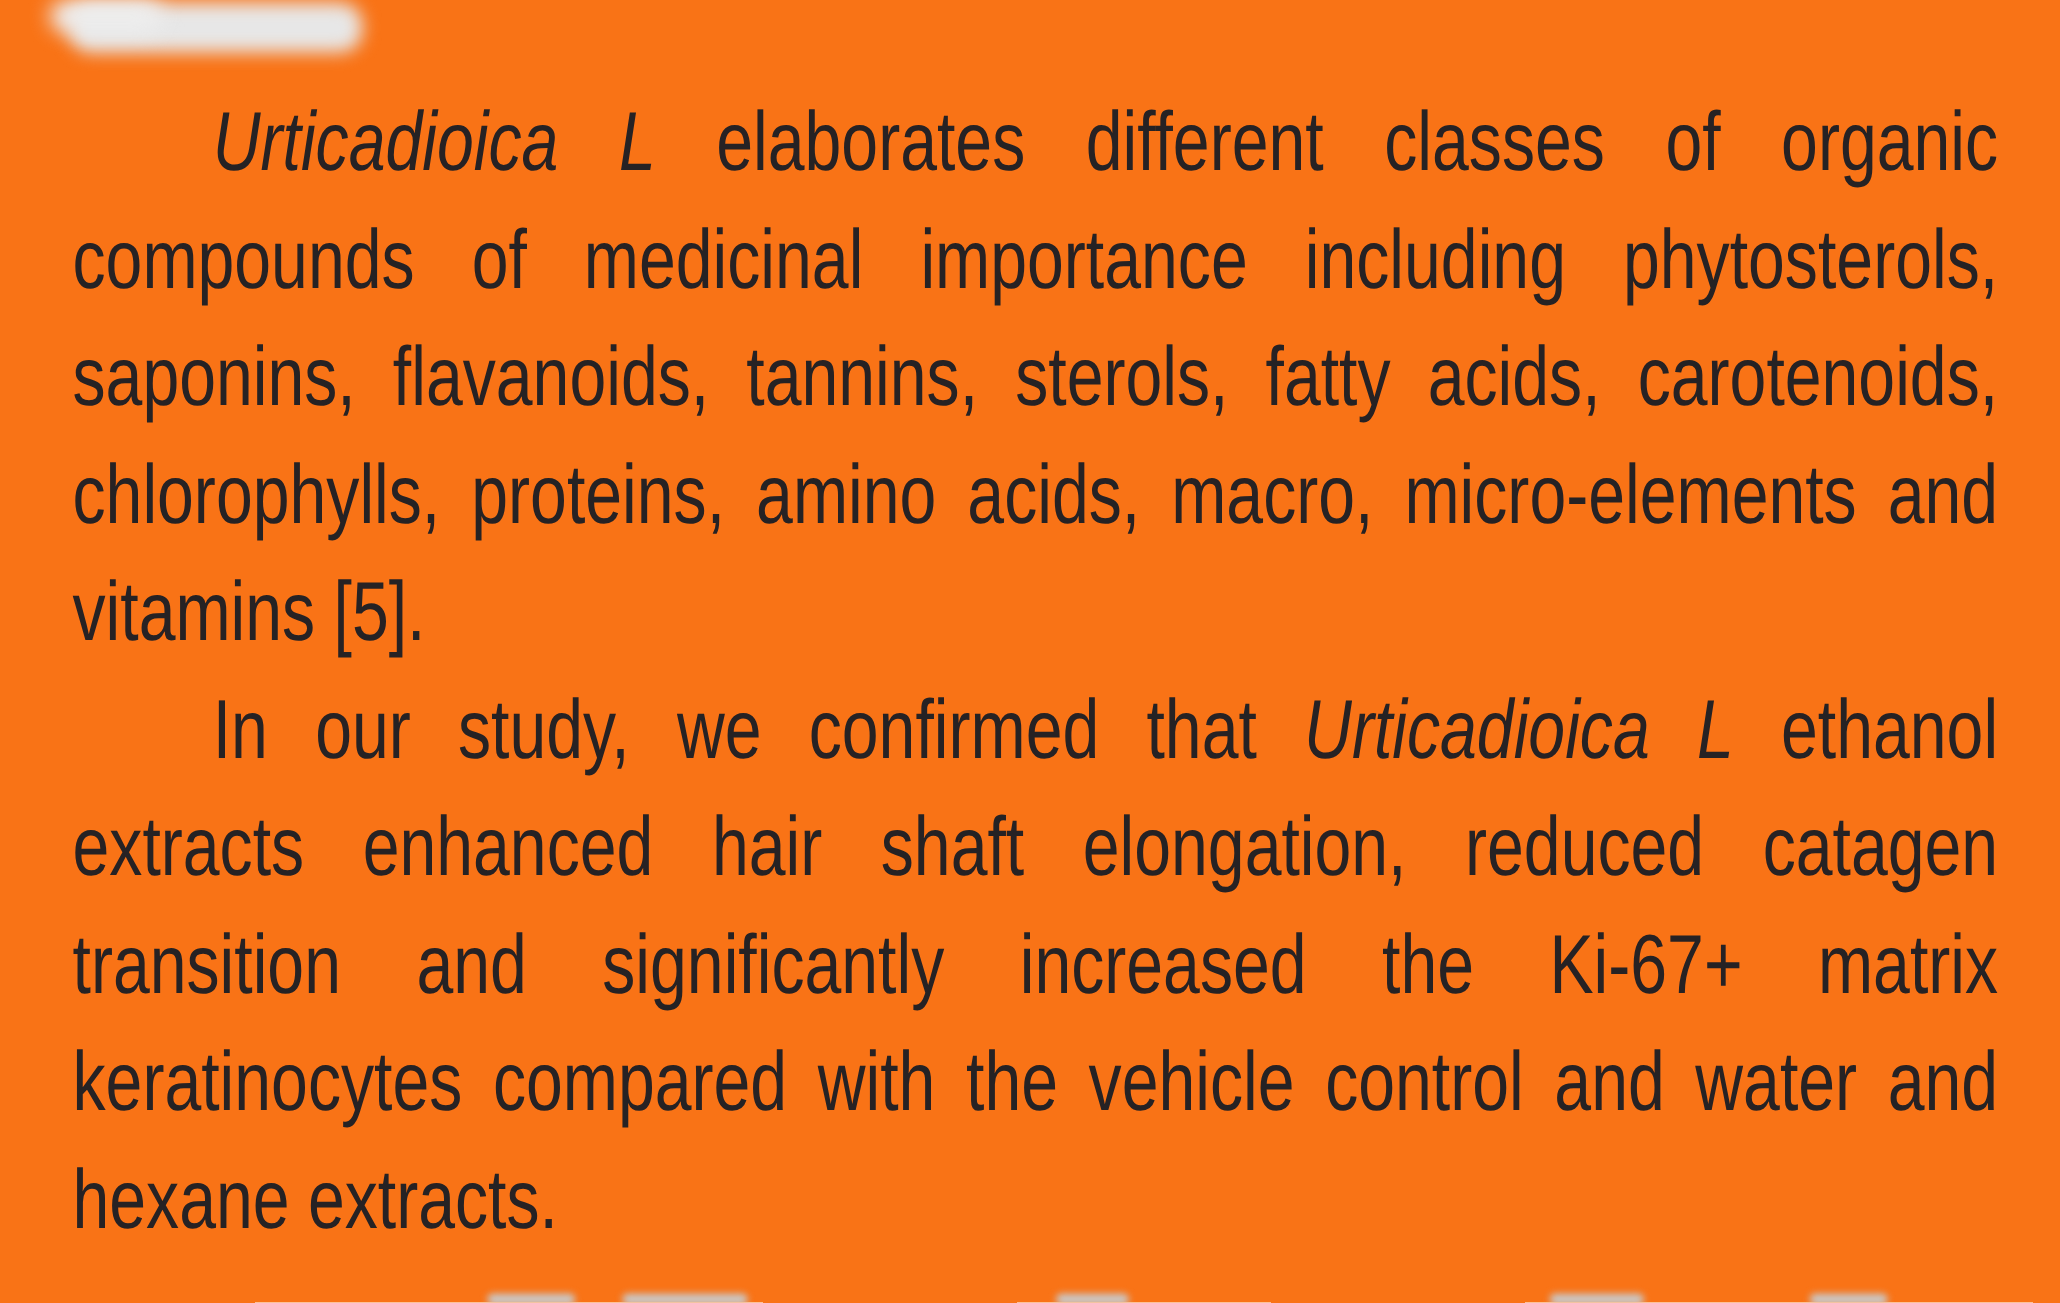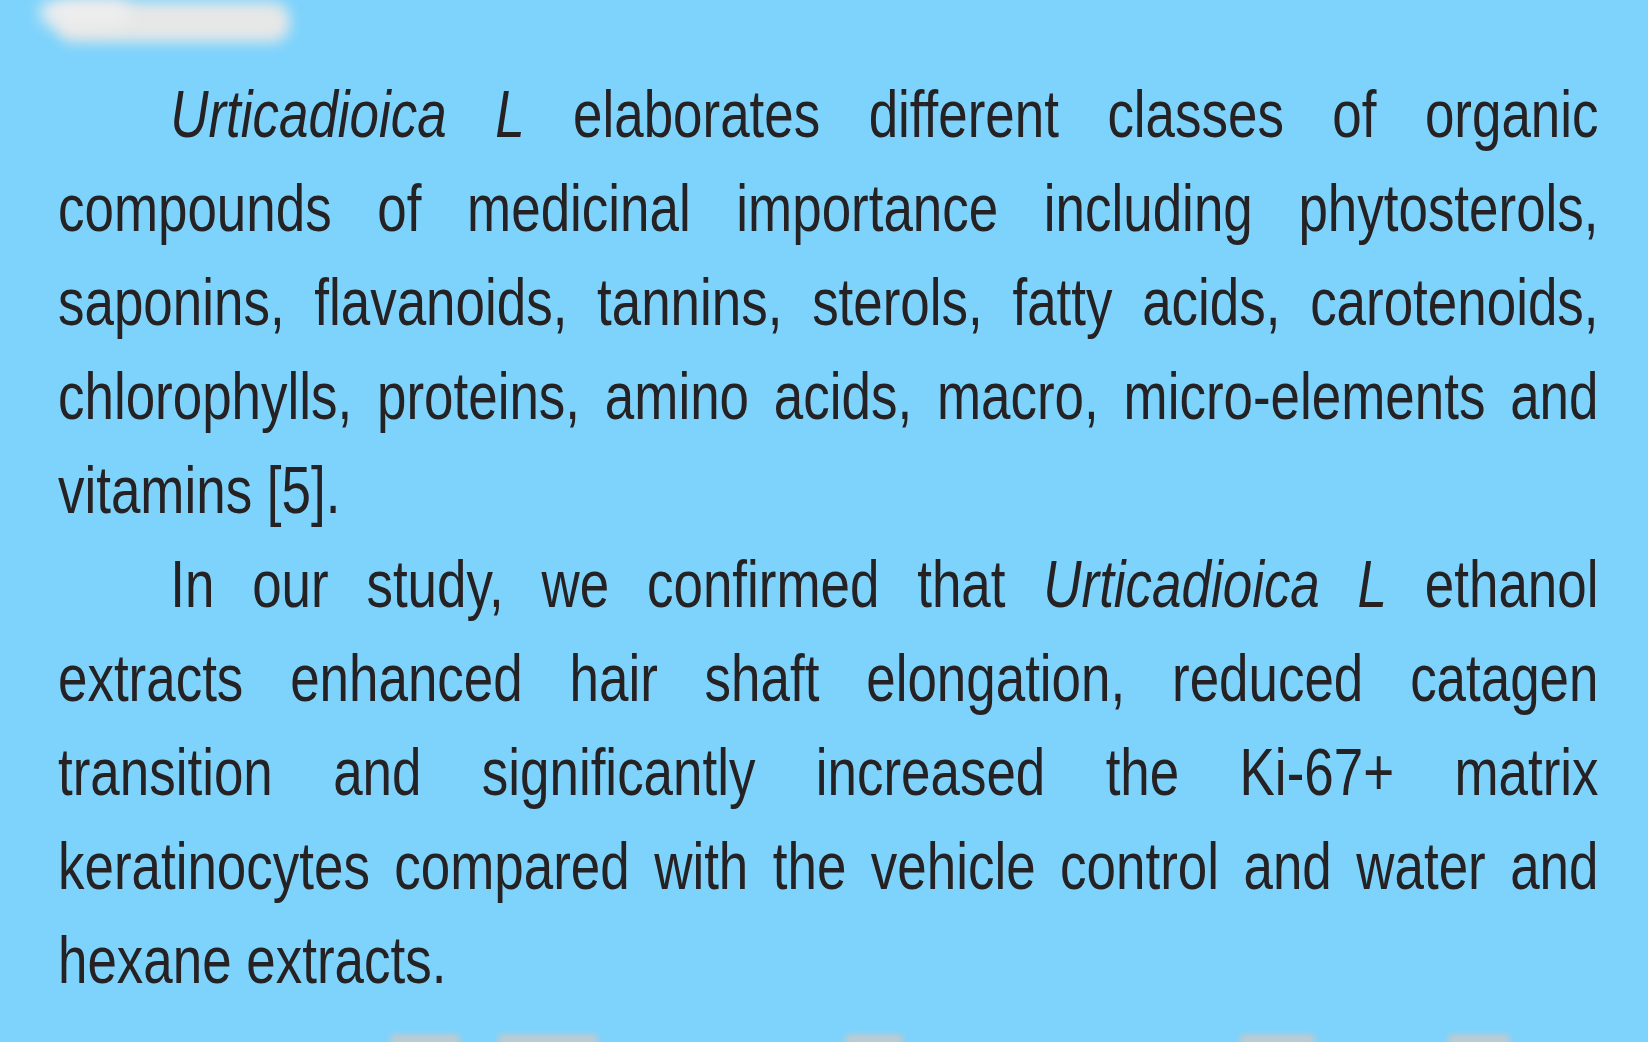--- a/index.html
+++ b/index.html
@@ -4,21 +4,21 @@
 <style>
   html, body {
     margin: 0;
     padding: 0;
     background: #ffffff;
   }
   .page {
     position: relative;
     width: 1648px;
     height: 1042px;
-    background: #7dd3fc;
+    background: #f97316;
     overflow: hidden;
     font-family: "Liberation Sans", "DejaVu Sans", sans-serif;
   }
   
   .blur-blob {
     position: absolute;
     left: 55px;
     top: 2px;
     width: 235px;
     height: 40px;

